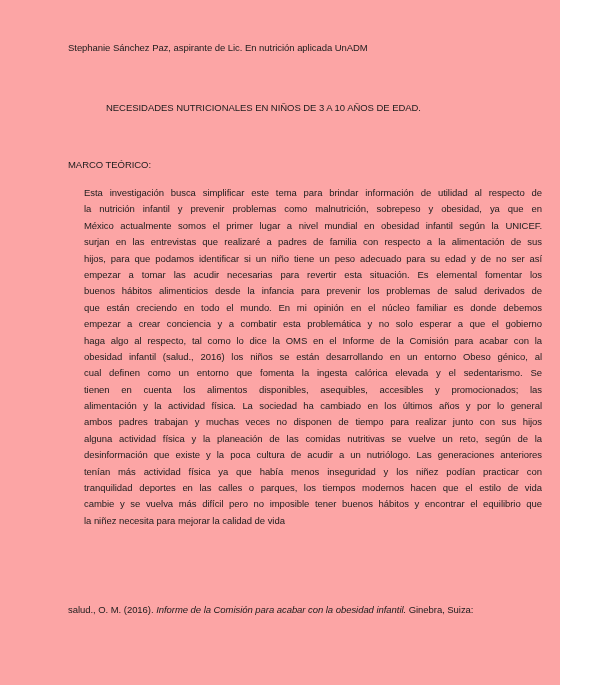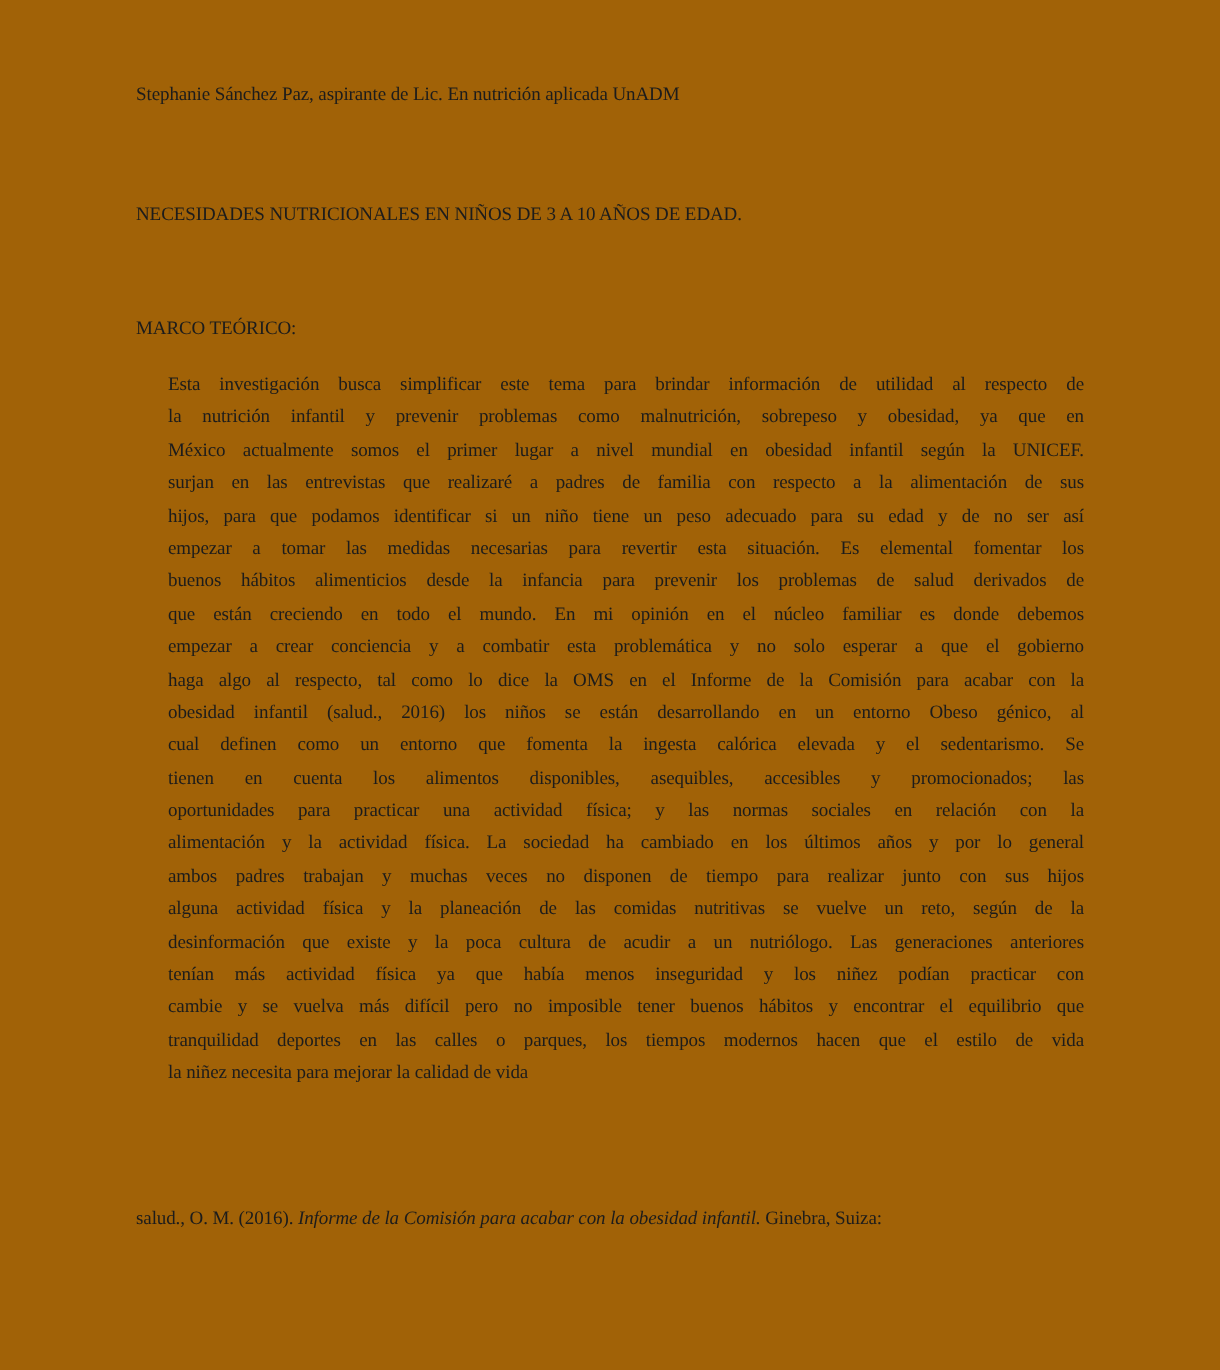--- a/index.html
+++ b/index.html
@@ -2,37 +2,37 @@
 <html><head>
 <meta charset="utf-8">
 <style>
   html, body {
     margin: 0;
     padding: 0;
     background: #ffffff;
   }
   .page {
     position: relative;
-    width: 610px;
+    width: 560px;
     height: 685px;
-    background: #a16207;
+    background: #fca5a5;
     overflow: hidden;
-    font-family: Liberation Serif, serif;
+    font-family: Liberation Sans, sans-serif;
     color: #1c1c1c;
   }
   .content-block {
     position: absolute;
     left: 68px;
     width: 474px;
     font-size: 9.5px;
     line-height: 16.4px;
     letter-spacing: -0.05px;
   }
   .doc-header   { top: 40px; }
-  .doc-title    { top: 100px; }
+  .doc-title    { top: 100px; margin-left: 38px; }
   .doc-section  { top: 157px; }
   .doc-body     { top: 185px; }
   .doc-reference{ top: 602px; }
 
   .body-line {
     text-align: justify;
     text-align-last: justify;
     -moz-text-align-last: justify;
     white-space: normal;
     overflow: hidden;
@@ -57,36 +57,35 @@
   <div class="content-block doc-title">NECESIDADES NUTRICIONALES EN NIÑOS DE 3 A 10 AÑOS DE EDAD.</div>
 
   <div class="content-block doc-section">MARCO TEÓRICO:</div>
 
   <div class="content-block doc-body">
     <div class="body-line">Esta investigación busca simplificar este tema para brindar información de utilidad al respecto de</div>
     <div class="body-line">la nutrición infantil y prevenir problemas como malnutrición, sobrepeso y obesidad, ya que en</div>
     <div class="body-line">México actualmente somos el primer lugar a nivel mundial en obesidad infantil según la UNICEF.</div>
     <div class="body-line">surjan en las entrevistas que realizaré a padres de familia con respecto a la alimentación de sus</div>
     <div class="body-line">hijos, para que podamos identificar si un niño tiene un peso adecuado para su edad y de no ser así</div>
-    <div class="body-line">empezar a tomar las medidas necesarias para revertir esta situación. Es elemental fomentar los</div>
+    <div class="body-line">empezar a tomar las acudir necesarias para revertir esta situación. Es elemental fomentar los</div>
     <div class="body-line">buenos hábitos alimenticios desde la infancia para prevenir los problemas de salud derivados de</div>
     <div class="body-line">que están creciendo en todo el mundo. En mi opinión en el núcleo familiar es donde debemos</div>
     <div class="body-line">empezar a crear conciencia y a combatir esta problemática y no solo esperar a que el gobierno</div>
     <div class="body-line">haga algo al respecto, tal como lo dice la OMS en el Informe de la Comisión para acabar con la</div>
     <div class="body-line">obesidad infantil (salud., 2016) los niños se están desarrollando en un entorno Obeso génico, al</div>
     <div class="body-line">cual definen como un entorno que fomenta la ingesta calórica elevada y el sedentarismo. Se</div>
     <div class="body-line">tienen en cuenta los alimentos disponibles, asequibles, accesibles y promocionados; las</div>
-    <div class="body-line">oportunidades para practicar una actividad física; y las normas sociales en relación con la</div>
     <div class="body-line">alimentación y la actividad física. La sociedad ha cambiado en los últimos años y por lo general</div>
     <div class="body-line">ambos padres trabajan y muchas veces no disponen de tiempo para realizar junto con sus hijos</div>
     <div class="body-line">alguna actividad física y la planeación de las comidas nutritivas se vuelve un reto, según de la</div>
     <div class="body-line">desinformación que existe y la poca cultura de acudir a un nutriólogo. Las generaciones anteriores</div>
     <div class="body-line">tenían más actividad física ya que había menos inseguridad y los niñez podían practicar con</div>
+    <div class="body-line">tranquilidad deportes en las calles o parques, los tiempos modernos hacen que el estilo de vida</div>
     <div class="body-line">cambie y se vuelva más difícil pero no imposible tener buenos hábitos y encontrar el equilibrio que</div>
-    <div class="body-line">tranquilidad deportes en las calles o parques, los tiempos modernos hacen que el estilo de vida</div>
     <div class="body-line no-justify">la niñez necesita para mejorar la calidad de vida</div>
   </div>
 
   <div class="content-block doc-reference">
     <div class="ref-line1">
       <span>salud., O. M. (2016). </span><span class="italic">Informe de la Comisión para acabar con la obesidad infantil.</span><span> Ginebra, Suiza:</span>
     </div>
   </div>
 
 </div>

